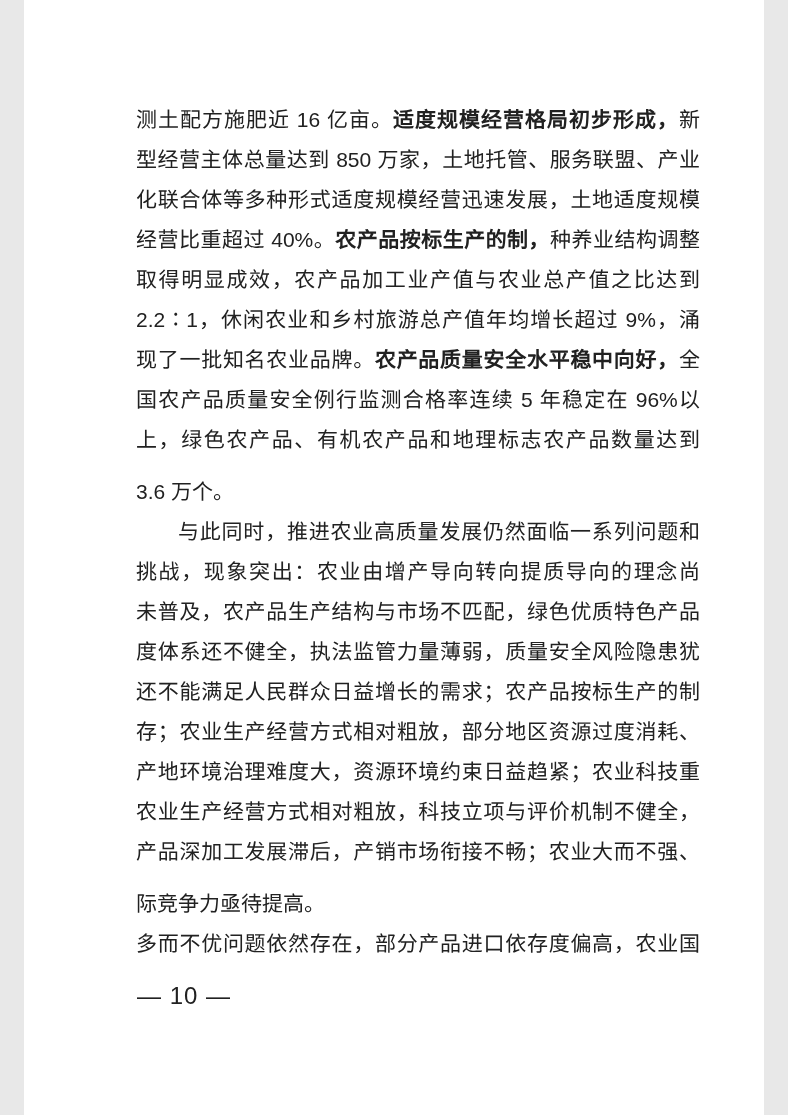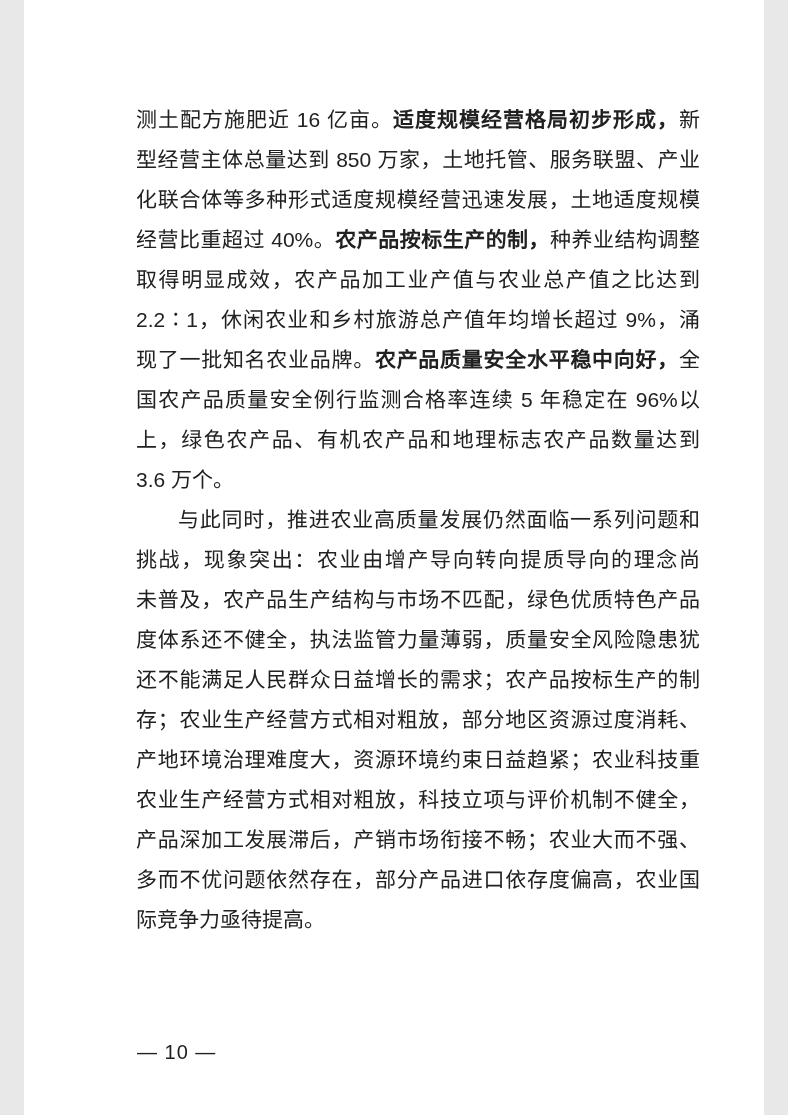--- a/index.html
+++ b/index.html
@@ -26,32 +26,33 @@
     line-height:40px;
   }
   .line{
     text-align:justify;
     text-align-last:justify;
     height:40px;
     overflow:hidden;
   }
   .line.no-justify{
     text-align-last:left;
+    margin-top:12px;
   }
   .line.indent{
     text-indent:2em;
   }
   .seg.bold{
     font-weight:700;
   }
   .page-number{
     position:absolute;
-    top:1039px;
+    top:983px;
     left:113px;
-    font-size:20px;
+    font-size:24px;
     line-height:26px;
     letter-spacing:1px;
     color:var(--text);
     white-space:pre;
   }
 </style>
 </head>
 <body>
 
 <div class="page">
@@ -68,17 +69,17 @@
       <div class="line no-justify"><span class="seg">3.6 万个。</span></div>
       <div class="line indent"><span class="seg">与此同时，推进农业高质量发展仍然面临一系列问题和</span></div>
       <div class="line"><span class="seg">挑战，现象突出：农业由增产导向转向提质导向的理念尚</span></div>
       <div class="line"><span class="seg">未普及，农产品生产结构与市场不匹配，绿色优质特色产品</span></div>
       <div class="line"><span class="seg">度体系还不健全，执法监管力量薄弱，质量安全风险隐患犹</span></div>
       <div class="line"><span class="seg">还不能满足人民群众日益增长的需求；农产品按标生产的制</span></div>
       <div class="line"><span class="seg">存；农业生产经营方式相对粗放，部分地区资源过度消耗、</span></div>
       <div class="line"><span class="seg">产地环境治理难度大，资源环境约束日益趋紧；农业科技重</span></div>
       <div class="line"><span class="seg">农业生产经营方式相对粗放，科技立项与评价机制不健全，科</span></div>
       <div class="line"><span class="seg">产品深加工发展滞后，产销市场衔接不畅；农业大而不强、</span></div>
+      <div class="line no-justify"><span class="seg">际竞争力亟待提高。</span></div>
       <div class="line"><span class="seg">多而不优问题依然存在，部分产品进口依存度偏高，农业国</span></div>
-      <div class="line no-justify"><span class="seg">际竞争力亟待提高。</span></div>
     </div>
   <div class="page-number">— 10 —</div>
 </div>
 
 </body></html>

